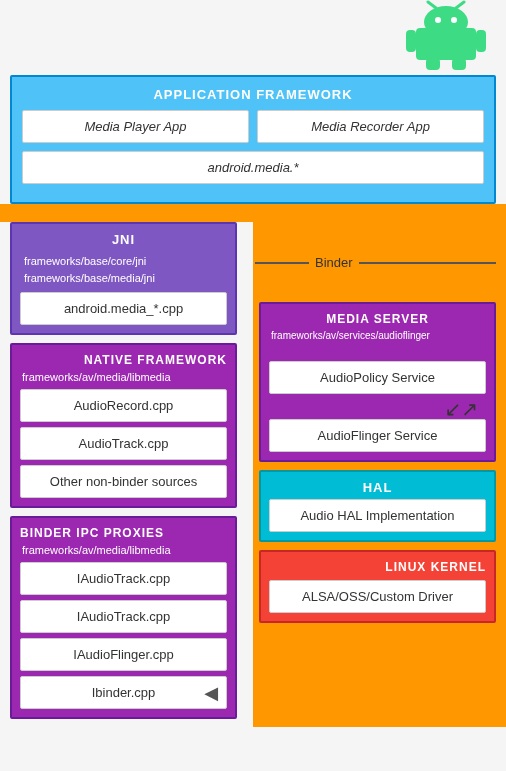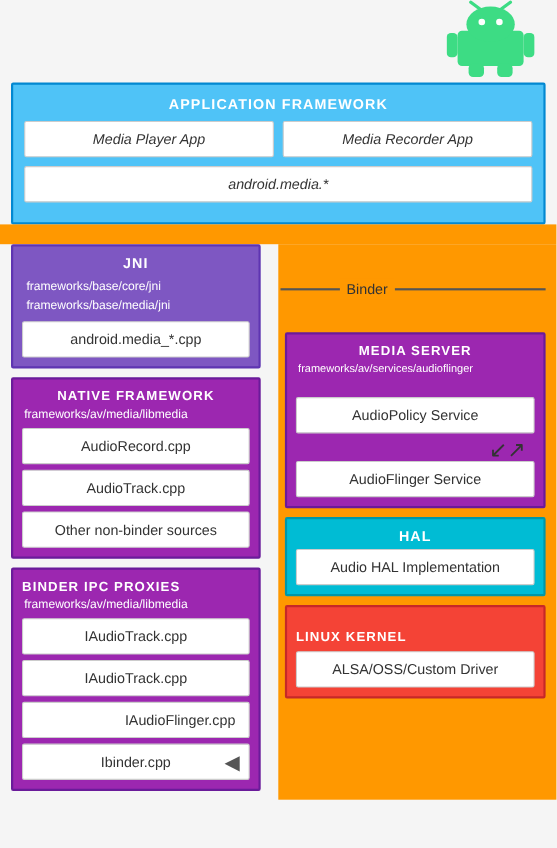--- a/index.html
+++ b/index.html
@@ -93,21 +93,21 @@
 
     
     .native-framework {
       background: #9c27b0;
       border: 2px solid #6a1b9a;
       margin: 8px 0 0 10px;
       padding: 8px;
       border-radius: 2px;
     }
     .nf-title {
-      text-align: center;
+      text-align: right;
       font-weight: bold;
       font-size: 12px;
       color: #fff;
       letter-spacing: 1px;
       margin-bottom: 4px;
     }
     .nf-path {
       font-size: 11px;
       color: #fff;
       margin-bottom: 6px;
@@ -180,27 +180,26 @@
 
     
     .linux-kernel {
       background: #f44336;
       border: 2px solid #c62828;
       margin: 8px 10px 8px 4px;
       padding: 8px;
       border-radius: 2px;
     }
     .lk-title {
-      text-align: left;
+      text-align: right;
       font-weight: bold;
       font-size: 12px;
       color: #fff;
       letter-spacing: 1px;
       margin-bottom: 6px;
-      margin-top: 12px;
     }
 
     .two-col-main {
       display: flex;
       position: relative;
     }
     .col-left {
       width: 50%;
       padding-right: 16px;
     }
@@ -286,21 +285,21 @@
       <div class="white-box" style="margin-bottom:5px;">AudioRecord.cpp</div>
       <div class="white-box" style="margin-bottom:5px;">AudioTrack.cpp</div>
       <div class="white-box">Other non-binder sources</div>
     </div>
 
     <div class="binder-ipc">
       <div class="binder-ipc-title">BINDER IPC PROXIES</div>
       <div class="nf-path">frameworks/av/media/libmedia</div>
       <div class="white-box" style="margin-bottom:5px;">IAudioTrack.cpp</div>
       <div class="white-box" style="margin-bottom:5px;">IAudioTrack.cpp</div>
-      <div class="white-box" style="margin-bottom:5px;text-align:right;">IAudioFlinger.cpp</div>
+      <div class="white-box" style="margin-bottom:5px;">IAudioFlinger.cpp</div>
       <div class="white-box" style="position:relative;">
         <span>Ibinder.cpp</span>
         <span style="position:absolute;right:8px;top:50%;transform:translateY(-50%);font-size:18px;color:#555;">◀</span>
       </div>
     </div>
 
   </div>
 
   <div class="col-right">
 

